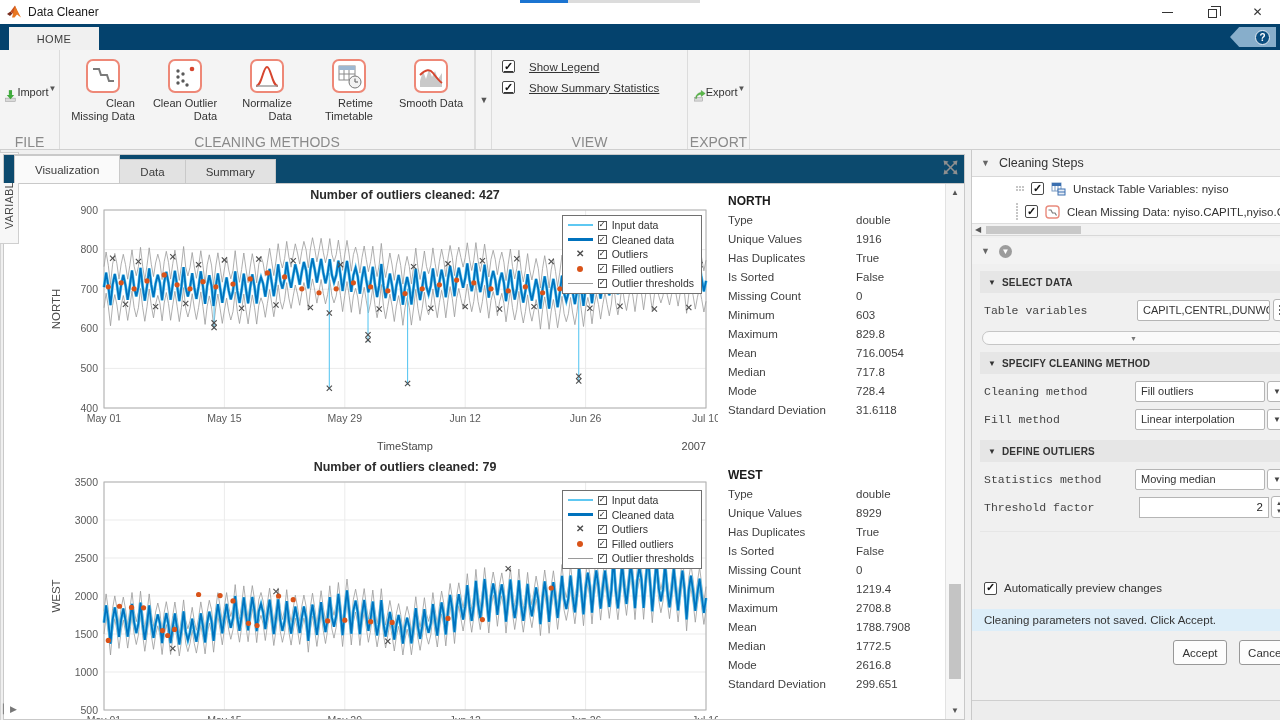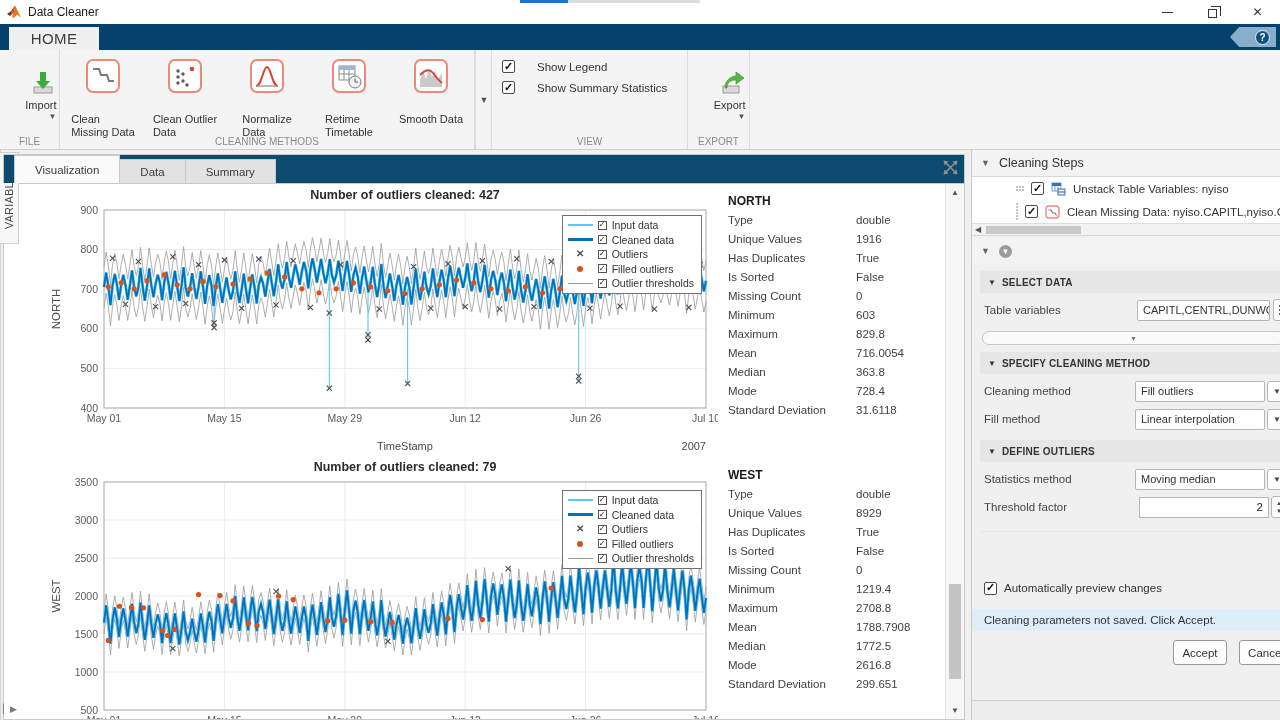--- a/index.html
+++ b/index.html
@@ -14,41 +14,41 @@
   .glyph-min { width:11px; border-bottom:1px solid #333; height:1px; }
   .glyph-restore { width:9px; height:9px; border:1px solid #333; position:relative; background:#fff; margin-top:2px;}
   .glyph-restore::before { content:""; position:absolute; left:2px; top:-4px; width:9px; height:9px; border:1px solid #333; border-left:none; border-bottom:none;}
   .glyph-close { font-size:12px; color:#333; }
   .topstrip-blue { position:absolute; left:520px; top:0; width:48px; height:3px; background:#1b74d1; }
   .topstrip-gray { position:absolute; left:568px; top:0; width:132px; height:3px; background:#dcdcdc; }
 
   
   .tabrow { height:26px; background:#04426d; display:flex; align-items:flex-end; position:relative; }
   .home-tab { margin-left:8px; width:92px; height:24px; background:#f0f0f0; border:1px solid #04426d; border-bottom:none;
-    display:flex; align-items:center; justify-content:center; font-size:15px; color:#3c3c3c; letter-spacing:.4px; }
+    display:flex; align-items:center; justify-content:center; font-size:11px; color:#3c3c3c; letter-spacing:.4px; }
   .help-wrap { position:absolute; right:4px; top:3px; width:46px; height:20px; background:#87aecb;
     clip-path:polygon(0 50%, 20% 0, 100% 0, 100% 100%, 20% 100%); display:flex; align-items:center; justify-content:flex-end; padding-right:6px;}
   .help-circle { width:15px; height:15px; border-radius:50%; background:#0c4f80; border:1.5px solid #e9eff5;
     color:#fff; font-size:10px; font-weight:bold; display:flex; align-items:center; justify-content:center; }
 
   
   .ribbon { height:100px; background:#f4f4f4; border-bottom:1px solid #cfcfcf; display:flex; }
   .rib-sec { display:flex; flex-direction:column; border-right:1px solid #dcdcdc; }
   .rib-body { flex:1; display:flex; align-items:center; }
-  .rib-label { height:15px; font-size:10px; color:#8a8a8a; text-align:right; display:flex; align-items:center; justify-content:center; }
+  .rib-label { height:15px; font-size:14px; color:#8a8a8a; text-align:right; display:flex; align-items:center; justify-content:center; }
   .bigbtn { width:82px; display:flex; flex-direction:column; align-items:center; justify-content:flex-start; padding-top:6px; height:78px; }
   .bigbtn .ic { width:34px; height:34px; border:2px solid #ee8877; border-radius:7px; background:#fff;
     display:flex; align-items:center; justify-content:center; }
-  .bigbtn .bl { font-size:11px; color:#333; line-height:13px; text-align:left; margin-top:20px; }
-  .import-btn,.export-btn { width:54px; display:flex; flex-direction:column; align-items:flex-end; padding-top:7px; }
+  .bigbtn .bl { font-size:11px; color:#333; line-height:13px; text-align:right; margin-top:4px; }
+  .import-btn,.export-btn { width:54px; display:flex; align-items:flex-start; padding-top:7px; }
   .import-btn .lbl,.export-btn .lbl { font-size:11px; color:#333; margin-top:3px; }
   .drop-caret { font-size:8px; color:#555; margin-top:1px; }
   .gallery-exp { width:17px; border-left:1px solid #dcdcdc; display:flex; align-items:center; justify-content:center; color:#555; font-size:9px; }
   .viewbox { display:flex; flex-direction:column; justify-content:flex-start; padding:10px 10px 0 10px; gap:8px; }
-  .cbrow { display:flex; align-items:center; gap:22px; }
+  .cbrow { display:flex; align-items:center; gap:14px;text-decoration:underline; }
   .cbrow .txt { font-size:11.5px; color:#333; white-space:nowrap; }
   .cb { width:13px; height:13px; border:1.5px solid #4a4a4a; border-radius:2px; background:#fff;
     display:inline-flex; align-items:center; justify-content:center; font-size:11px; font-weight:bold; color:#111; line-height:1; flex:none; }
   .cb.checked::after { content:"✓"; margin-top:-1px; }
 
   
   .mainrow { height:570px; display:flex; background:#f0f0f0; }
   .varstrip { width:20px; background:#f1f1f1; border-right:1px solid #d4d4d4; position:relative; }
   .varstrip .vtab { position:absolute; top:2px; left:0; width:19px; height:92px; background:#f7f7f7; border:1px solid #cfcfcf; border-left:none;
     display:flex; align-items:center; justify-content:center; }
@@ -105,21 +105,21 @@
   .hscroll { height:13px; background:#f2f2f2; border-top:1px solid #ddd; border-bottom:1px solid #d8d8d8; position:relative; }
   .hscroll .la,.hscroll .ra { position:absolute; top:0; height:100%; display:flex; align-items:center; font-size:8px; color:#555; }
   .hscroll .la { left:3px; } .hscroll .ra { right:3px; }
   .hscroll .hthumb { position:absolute; left:14px; top:2px; height:8px; width:95px; background:#c8c8c8; }
 
   .params { height:268px; overflow:hidden; padding:0 18px 0 8px; position:relative; }
   .sechdr { height:22px; background:#e6e6e6; display:flex; align-items:center; gap:6px; padding-left:8px; margin-top:7px; }
   .sechdr .tri { font-size:8px; color:#333; }
   .sechdr .st { font-size:10px; font-weight:bold; color:#333; letter-spacing:.2px; }
   .prow { height:30px; display:flex; align-items:center; padding-left:4px; }
-  .prow .plabel { flex:1; font-size:11.5px; color:#444; }
+  .prow .plabel { flex:1; font-size:11.5px; color:#444;font-family:Liberation Mono, monospace; }
   .valbox { width:130px; height:21px; border:1px solid #b5b5b5; border-radius:2px; background:#fff; font-size:11px; color:#333;
     display:flex; align-items:center; padding:0 5px; white-space:nowrap; overflow:hidden; }
   .sqbtn { width:20px; height:21px; border:1px solid #b5b5b5; border-radius:3px; background:#fff; margin-left:2px;
     display:flex; align-items:center; justify-content:center; font-size:8px; color:#444; }
   .dotsbtn { width:14px; height:22px; border:1px solid #b5b5b5; border-radius:3px; background:#fff; margin-left:3px;
     display:flex; flex-direction:column; align-items:center; justify-content:center; gap:2px; }
   .dotsbtn i { width:2px; height:2px; background:#333; border-radius:50%; }
   .pill { height:14px; border:1px solid #c6c6c6; border-radius:7px; background:#fafafa; margin:4px 2px 2px 2px;
     display:flex; align-items:center; justify-content:center; font-size:7px; color:#777; }
   .spinner { display:flex; align-items:center; margin-left:0; }
@@ -651,21 +651,21 @@
             <div class="statrow">
               <span class="sl">Maximum</span>
               <span class="sv">829.8</span>
             </div>
             <div class="statrow">
               <span class="sl">Mean</span>
               <span class="sv">716.0054</span>
             </div>
             <div class="statrow">
               <span class="sl">Median</span>
-              <span class="sv">363.8</span>
+              <span class="sv">717.8</span>
             </div>
             <div class="statrow">
               <span class="sl">Mode</span>
               <span class="sv">728.4</span>
             </div>
             <div class="statrow">
               <span class="sl">Standard Deviation</span>
               <span class="sv">31.6118</span>
             </div>
           </div>

